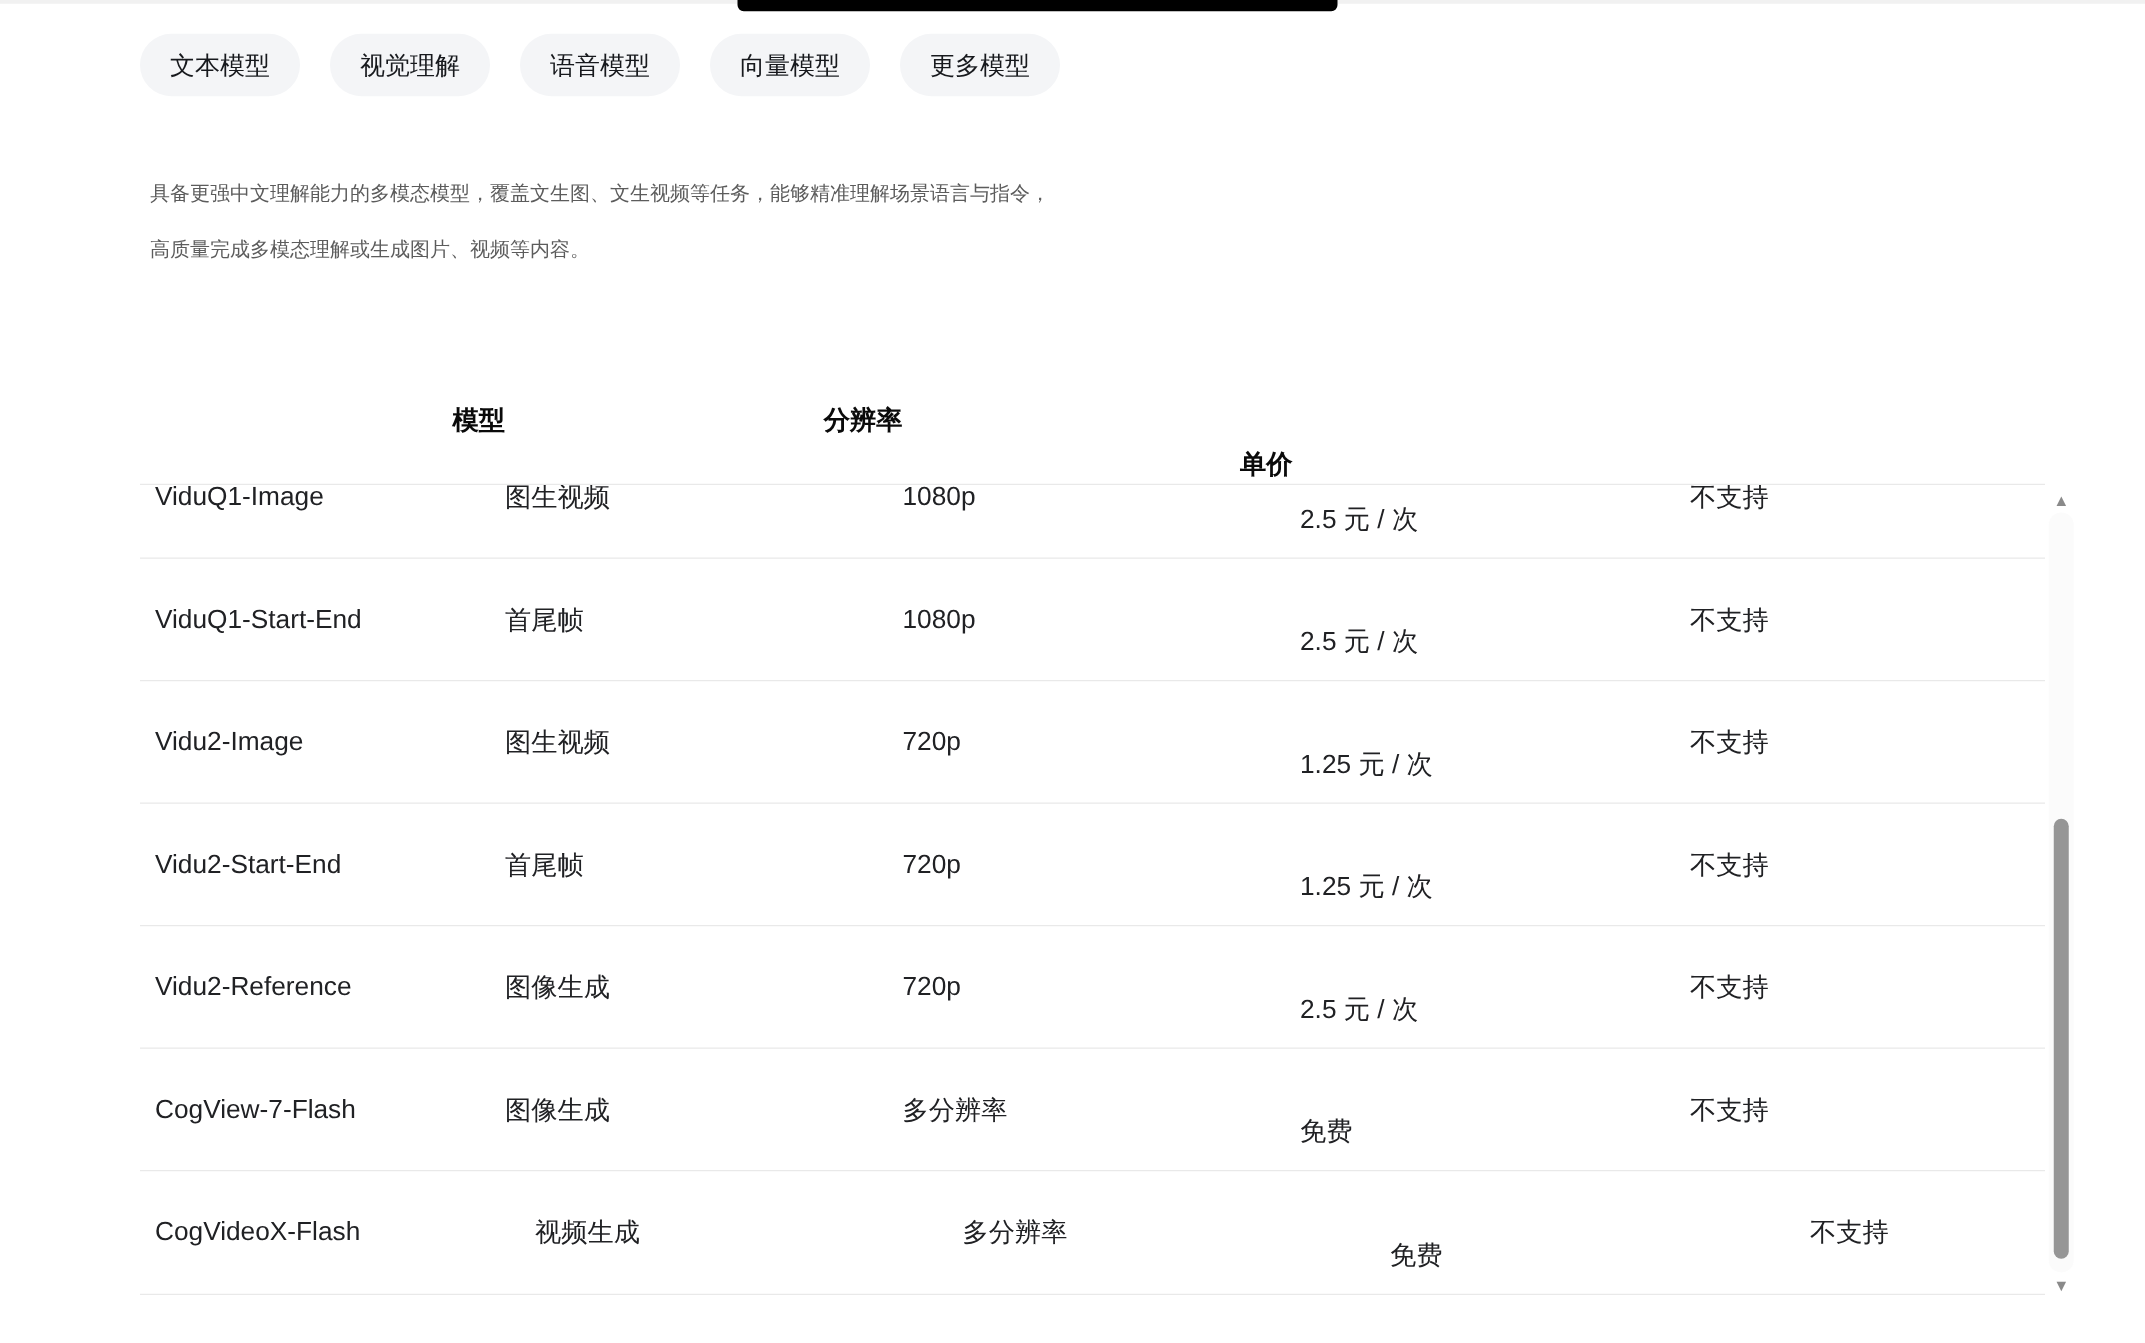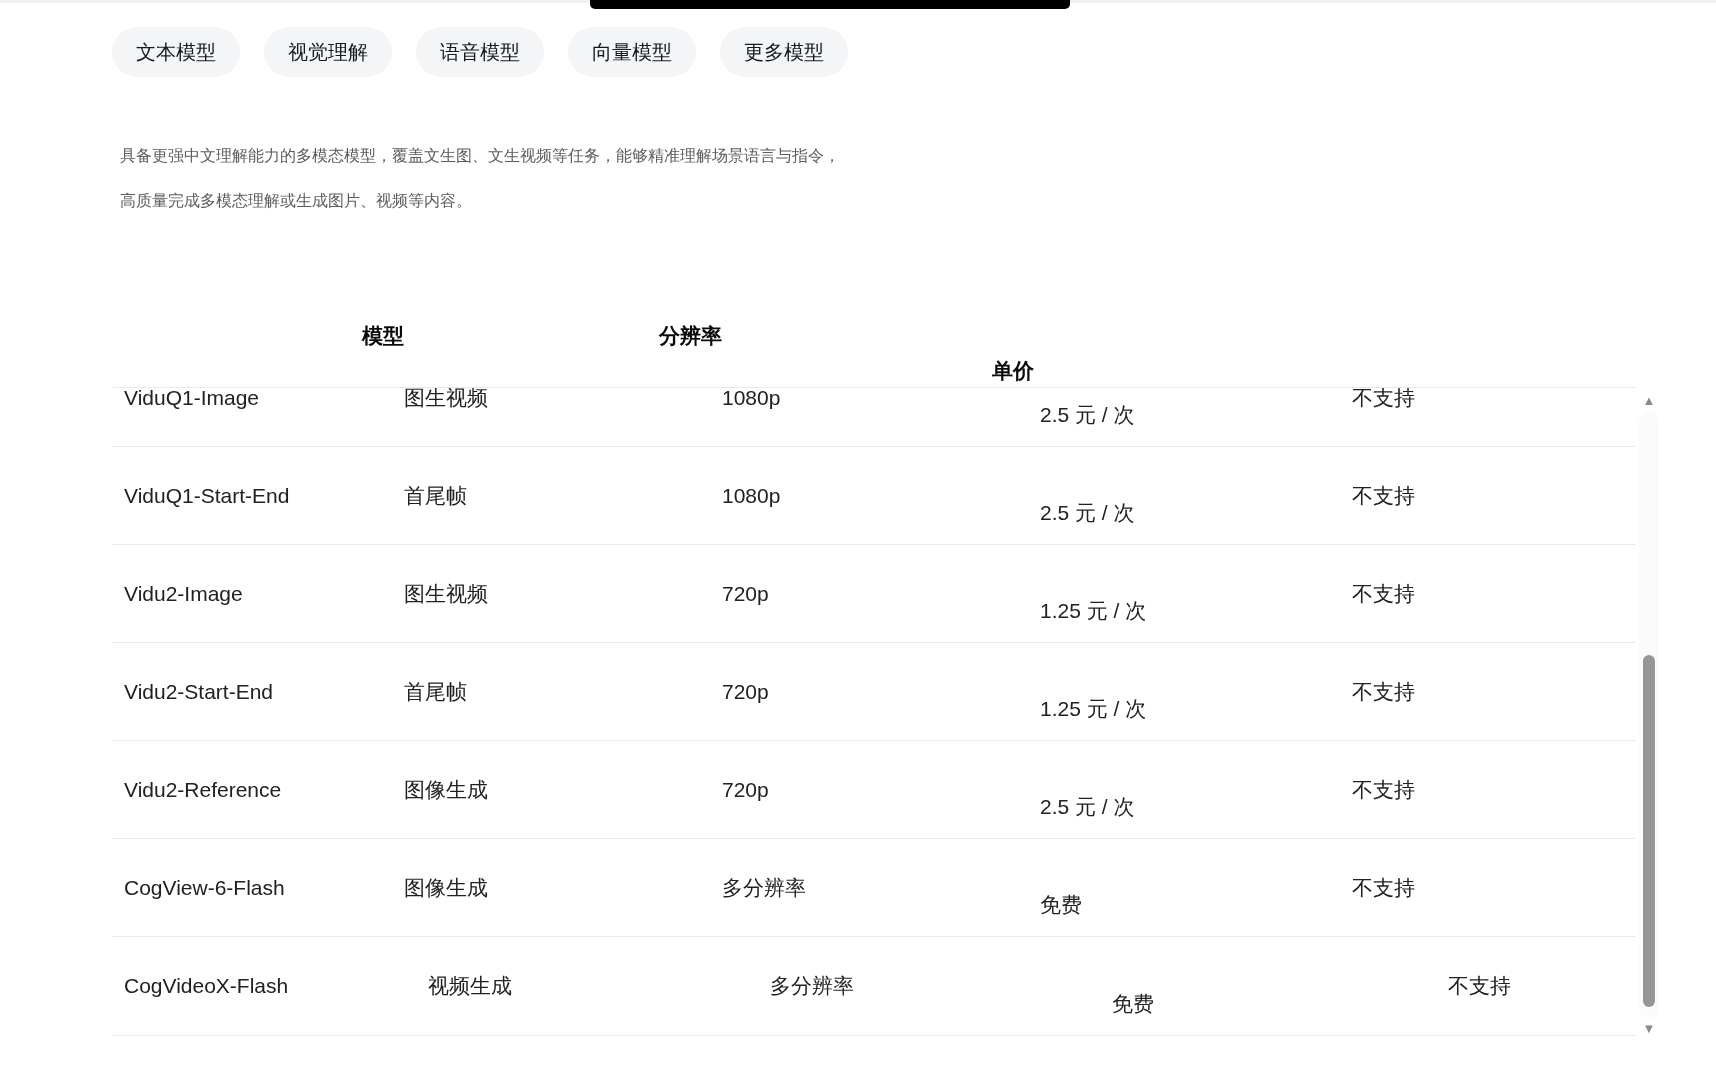--- a/index.html
+++ b/index.html
@@ -103,21 +103,21 @@
             <div class="c4">不支持</div>
           </div>
           <div class="trow">
             <div class="c0">Vidu2-Reference</div>
             <div class="c1">图像生成</div>
             <div class="c2">720p</div>
             <div class="c3">2.5 元 / 次</div>
             <div class="c4">不支持</div>
           </div>
           <div class="trow">
-            <div class="c0">CogView-6-Flash</div>
+            <div class="c0">CogView-7-Flash</div>
             <div class="c1">图像生成</div>
             <div class="c2">多分辨率</div>
             <div class="c3">免费</div>
             <div class="c4">不支持</div>
           </div>
           <div class="trow">
             <div class="c0">CogVideoX-Flash</div>
             <div class="c1">视频生成</div>
             <div class="c2">多分辨率</div>
             <div class="c3">免费</div>

